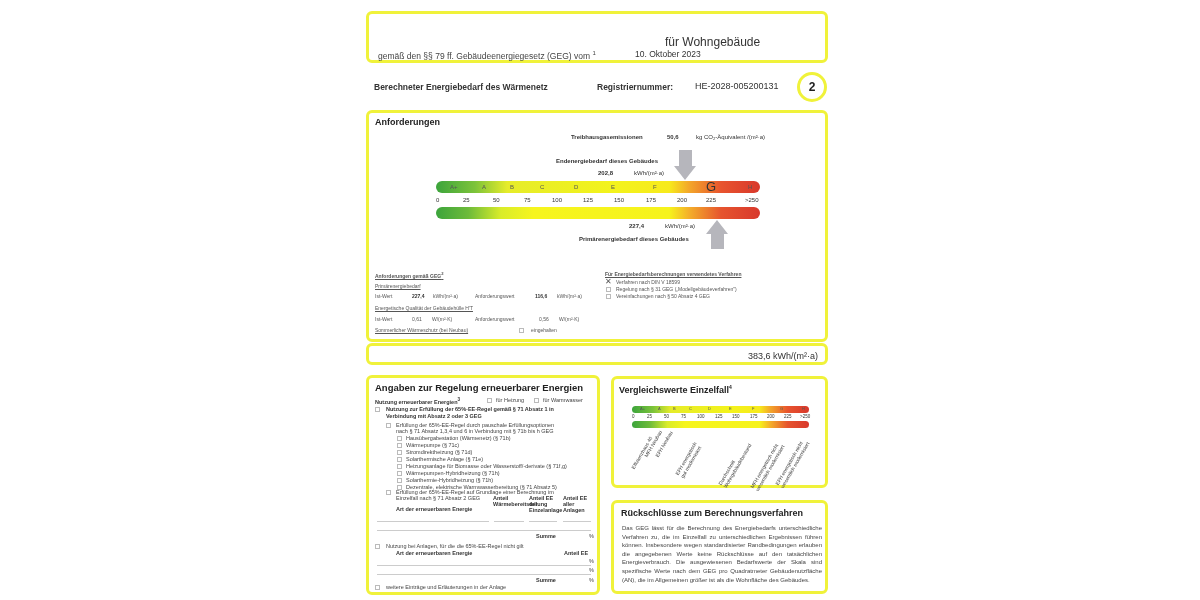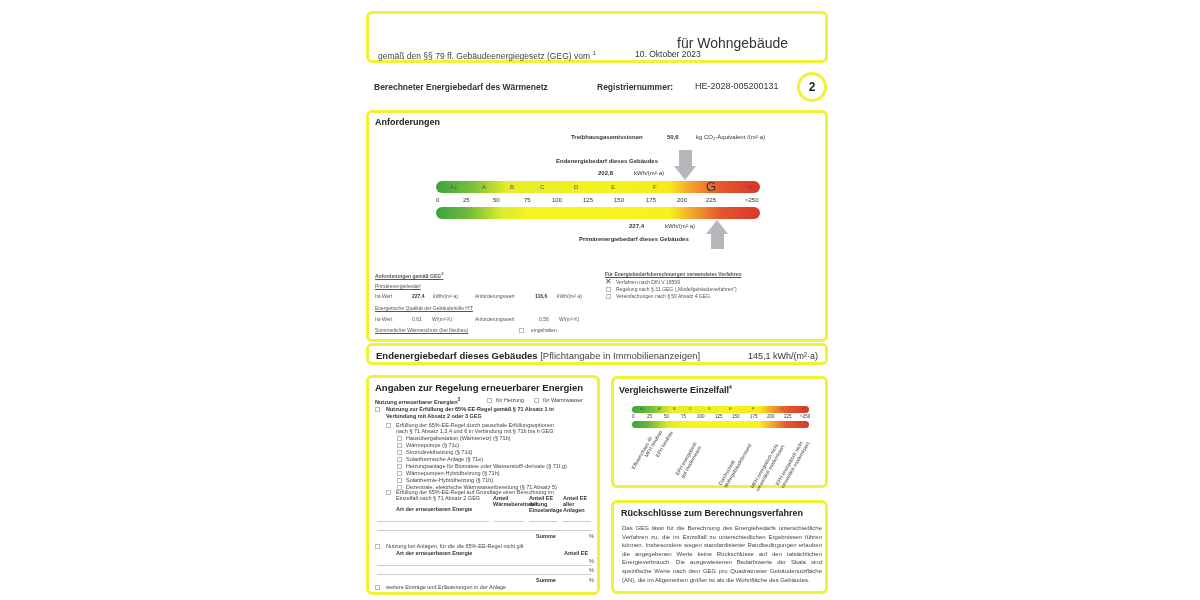--- a/index.html
+++ b/index.html
@@ -4,21 +4,21 @@
 <style>
   * { box-sizing: border-box; margin: 0; padding: 0; }
   html, body { width: 1200px; height: 600px; background: #ffffff; overflow: hidden; }
   body { font-family: "Liberation Sans", sans-serif; color: #1e1e1e; position: relative; }
 
   .ybox { position: absolute; border: 3px solid #f0f23a; border-radius: 6px; background: #fff; }
 
   
   #hdr { left: 366px; top: 11px; width: 462px; height: 52px; }
   #hdr .big { position: absolute; left: 9px; top: 3px; font-size: 31px; font-weight: bold; letter-spacing: 1px; color: #1a1a1a; }
-  #hdr .sub { position: absolute; left: 308px; top: 21px; font-size: 14px; color: #333; }
+  #hdr .sub { position: absolute; left: 296px; top: 21px; font-size: 12px; color: #333; }
   #hdr .law { position: absolute; left: 9px; top: 36px; font-size: 8.5px; color: #444; }
   #hdr .law sup { font-size: 6px; }
   #hdr .date { position: absolute; left: 266px; top: 35px; font-size: 8.5px; color: #333; }
 
   
   .reg-row { position: absolute; top: 82px; font-size: 8.5px; font-weight: bold; color: #333; }
   .reg-val { position: absolute; top: 81px; font-size: 9px; color: #333; }
   #pagenum { position: absolute; left: 797px; top: 72px; width: 30px; height: 30px; border: 3px solid #f0f23a; border-radius: 50%; font-size: 12px; font-weight: bold; text-align: center; line-height: 24px; }
 
   
@@ -154,22 +154,21 @@
   <div class="tinyu" style="left:236px;top:158px;font-weight:bold;">Für Energiebedarfsberechnungen verwendetes Verfahren</div>
   <div class="chkx" style="left:236px;top:166px;">✕</div>
   <div class="tiny" style="left:247px;top:166px;">Verfahren nach DIN V 18599</div>
   <div class="chk" style="left:237px;top:174px;"></div>
   <div class="tiny" style="left:247px;top:173px;">Regelung nach § 31 GEG („Modellgebäudeverfahren")</div>
   <div class="chk" style="left:237px;top:181px;"></div>
   <div class="tiny" style="left:247px;top:180px;">Vereinfachungen nach § 50 Absatz 4 GEG</div>
 </div>
 
 <div id="ee" class="ybox">
-  <div class="lbl"><b>Endenergiebedarf dieses Gebäudes</b> <span>[Pflichtangabe in Immobilienanzeigen]</span></div>
-  <div class="val">145,1 kWh/(m²·a)</div>
+  <div class="val">383,6 kWh/(m²·a)</div>
 </div>
 
 <div id="ren" class="ybox">
   <div class="t-head" style="left:6px;top:4px;font-size:9.5px;">Angaben zur Regelung erneuerbarer Energien</div>
   <div class="rowb" style="left:6px;top:19px;"><span>Nutzung erneuerbarer Energien</span><sup>3</sup></div>
   <div class="chk" style="left:118px;top:20px;"></div>
   <div class="row" style="left:127px;top:19px;">für Heizung</div>
   <div class="chk" style="left:165px;top:20px;"></div>
   <div class="row" style="left:174px;top:19px;">für Warmwasser</div>
 

